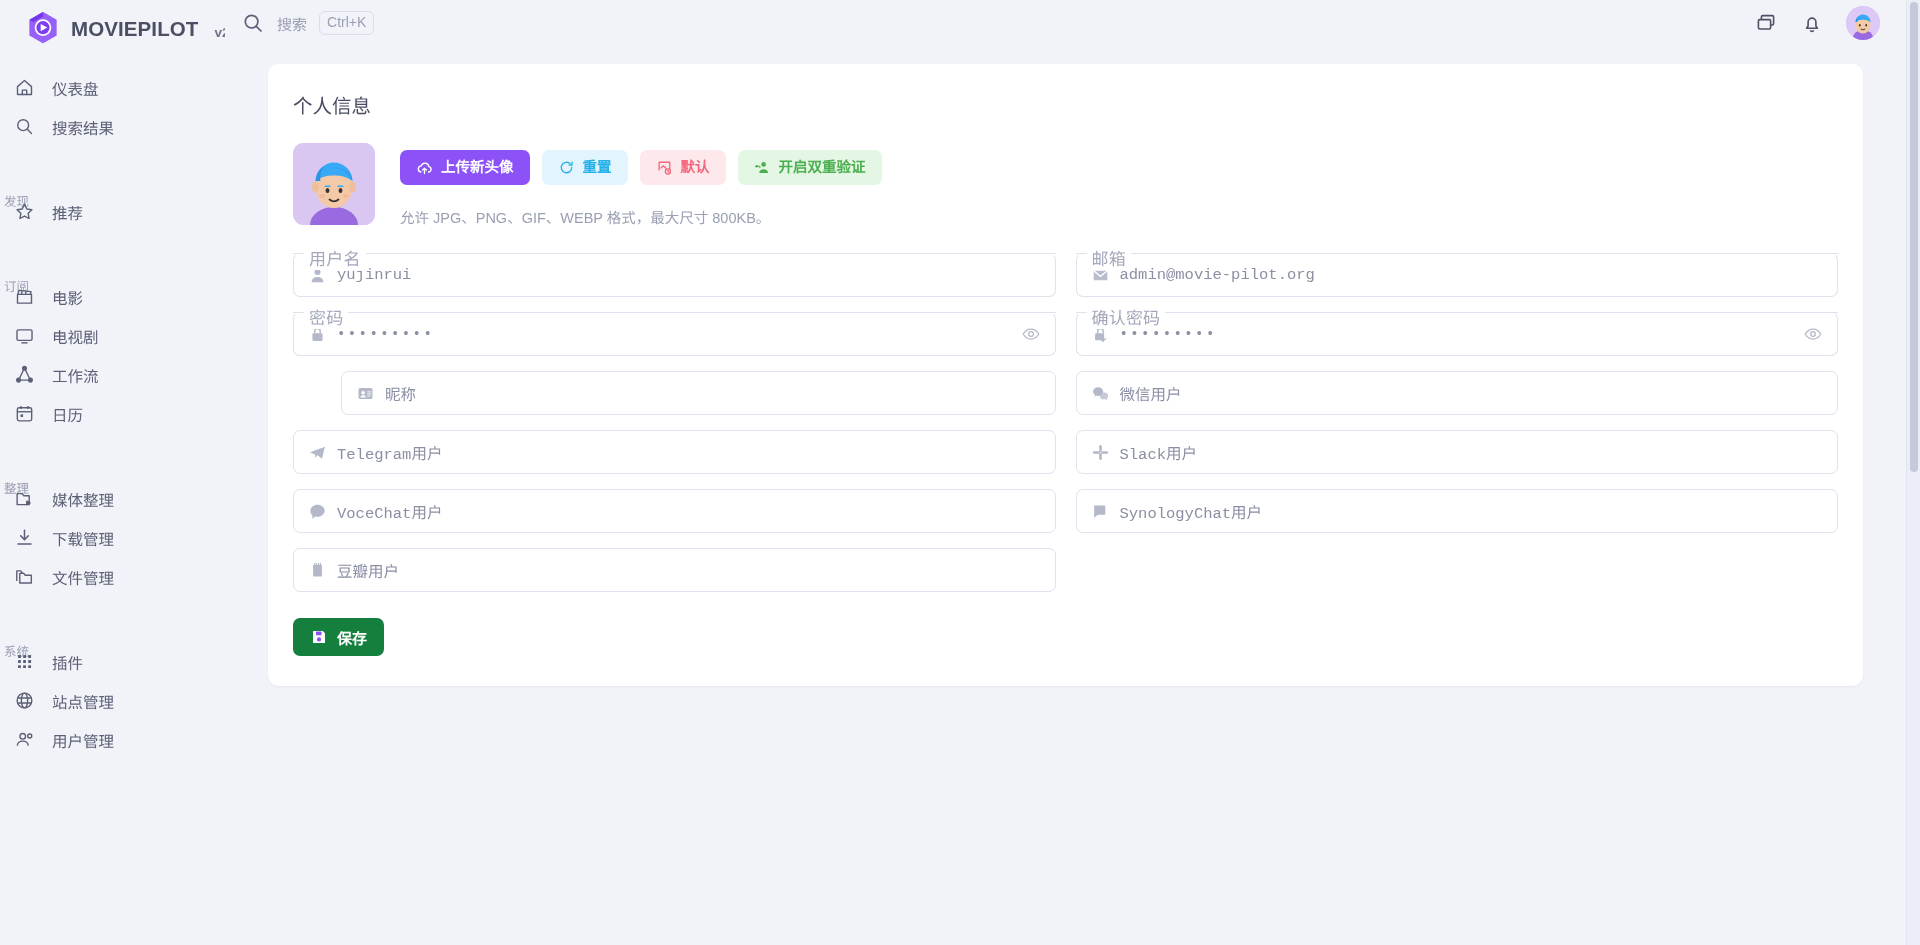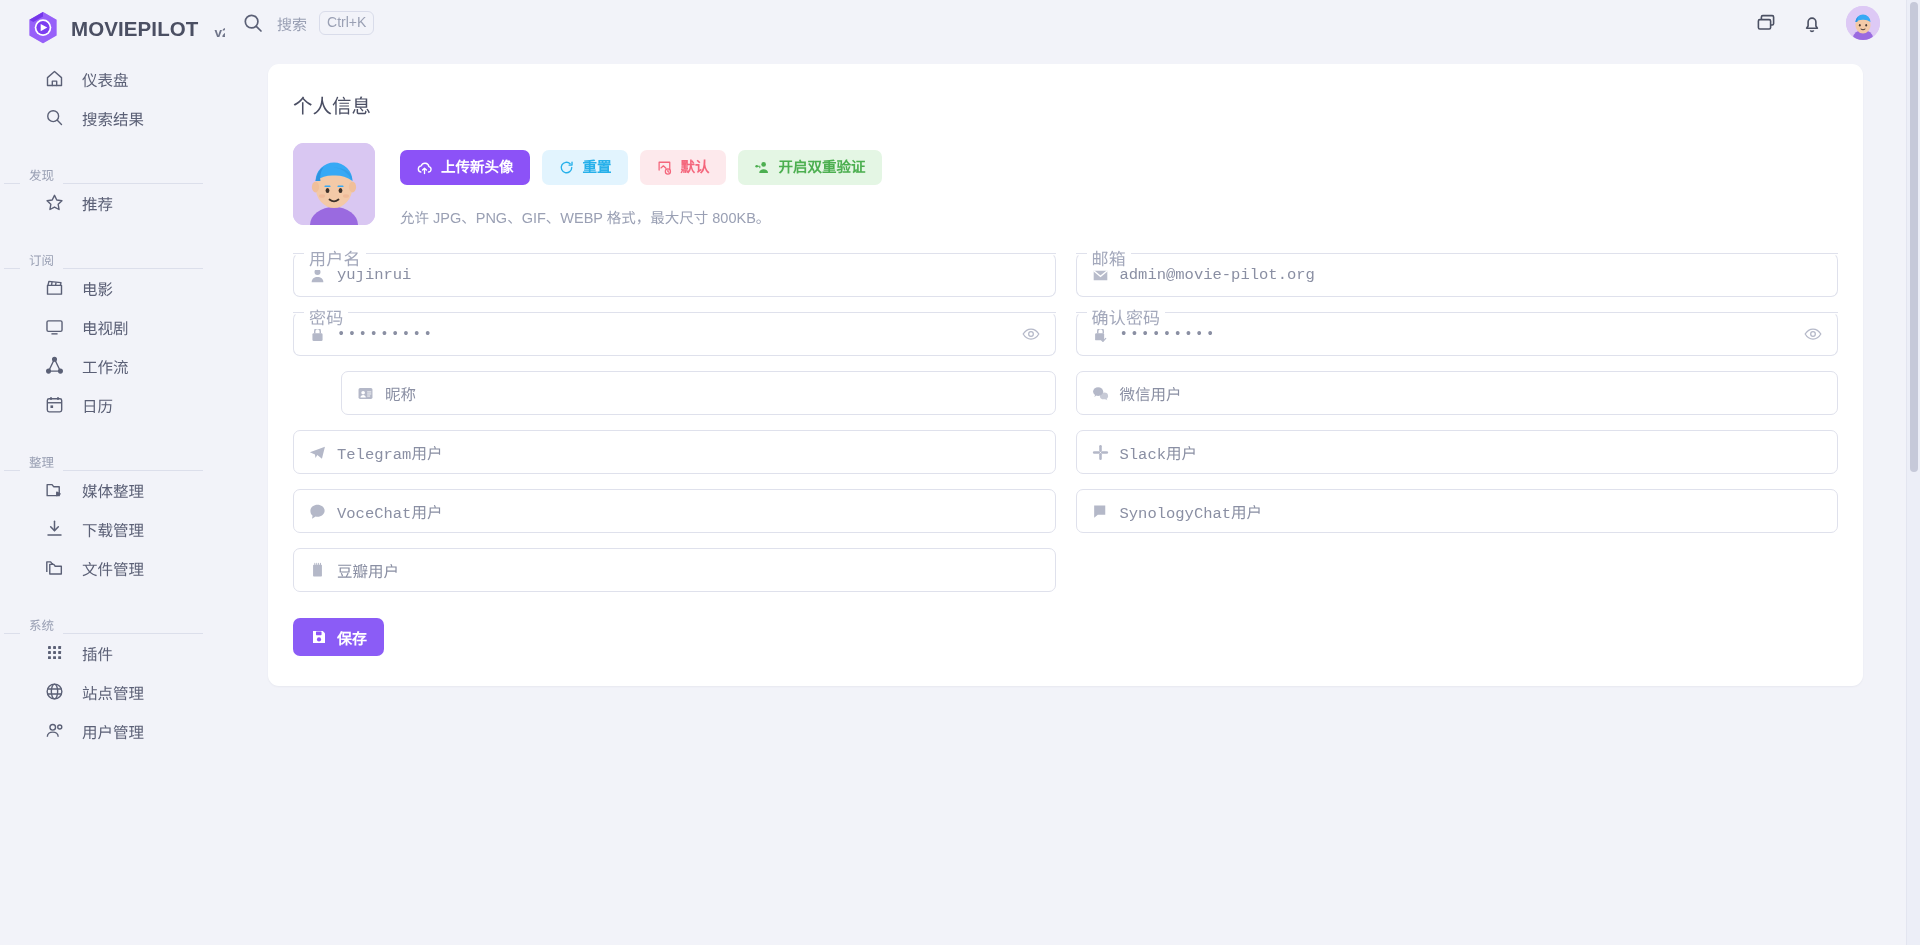--- a/index.html
+++ b/index.html
@@ -30,31 +30,31 @@
     font-size: 20.5px; font-weight: 700; letter-spacing: .1px;
     color: #4b4f63;
   }
   .brand-ver {
     font-size: 13.5px; font-weight: 700; color: #6f7489;
     margin-left: 5px; position: relative; top: 3px;
   }
 
   .nav { padding-top: 10px; }
   .nav-item {
-    display: flex; gap: 17px;
-    height: 39px; padding-left: 44px;
+    display: flex; align-items: center; gap: 17px;
+    height: 39px; padding-left: 14px;
     cursor: pointer; color: #5b6076;
     font-size: 15.5px;
   }
   .nav-ico { width: 21px; height: 21px; flex: 0 0 21px; color: #5b6076; display:flex; align-items:center; justify-content:center;}
   .nav-ico svg { width: 21px; height: 21px; display: block; }
 
   .nav-group {
-    display: flex; align-items: flex-end; gap: 9px;
-    padding: 0 22px 0 4px; margin: 20px 0 8px 0; height: 18px;
+    display: flex; align-items: flex-start; gap: 9px;
+    padding: 0 22px 0 4px; margin: 20px 0 8px 0; height: 18px; flex-direction: column;
   }
   .nav-group .gline { height: 1px; background: #dcdfeb; flex: 0 0 16px; }
   .nav-group .gline2 { height: 1px; background: #dcdfeb; flex: 1 1 auto; }
   .nav-group .glabel { font-size: 12.5px; color: #9aa0b4; white-space: nowrap; }
 
   
   .main { flex: 1 1 auto; height: 945px; position: relative; display: flex; flex-direction: column; }
 
   .topbar {
     height: 46px; flex: 0 0 46px;
@@ -155,21 +155,21 @@
     display: flex; align-items: center; gap: 14px;
     margin: 18px 0 9px 0;
   }
   .sec-div .dl { flex: 1 1 auto; height: 1px; background: #e6e8f1; }
   .sec-div .dt { font-size: 13px; color: #a3a8bb; white-space: nowrap; }
 
   .save-wrap { margin-top: 26px; padding-left: 3px; }
   .btn-save {
     display: inline-flex; align-items: center; gap: 9px;
     height: 38px; padding: 0 17px; border: 0; border-radius: 7px;
-    background: #8b5cf6; color: #fff;
+    background: #15803d; color: #fff;
     font-size: 15px; font-weight: 600; cursor: pointer; font-family: inherit;
   }
   .btn-save svg { width: 18px; height: 18px; display: block; }
 
   
   .scrollbar {
     position: absolute; right: 0; top: 0; width: 14px; height: 945px;
     background: #eceef7; border-left: 1px solid #e3e5f0;
   }
   .scroll-thumb {

